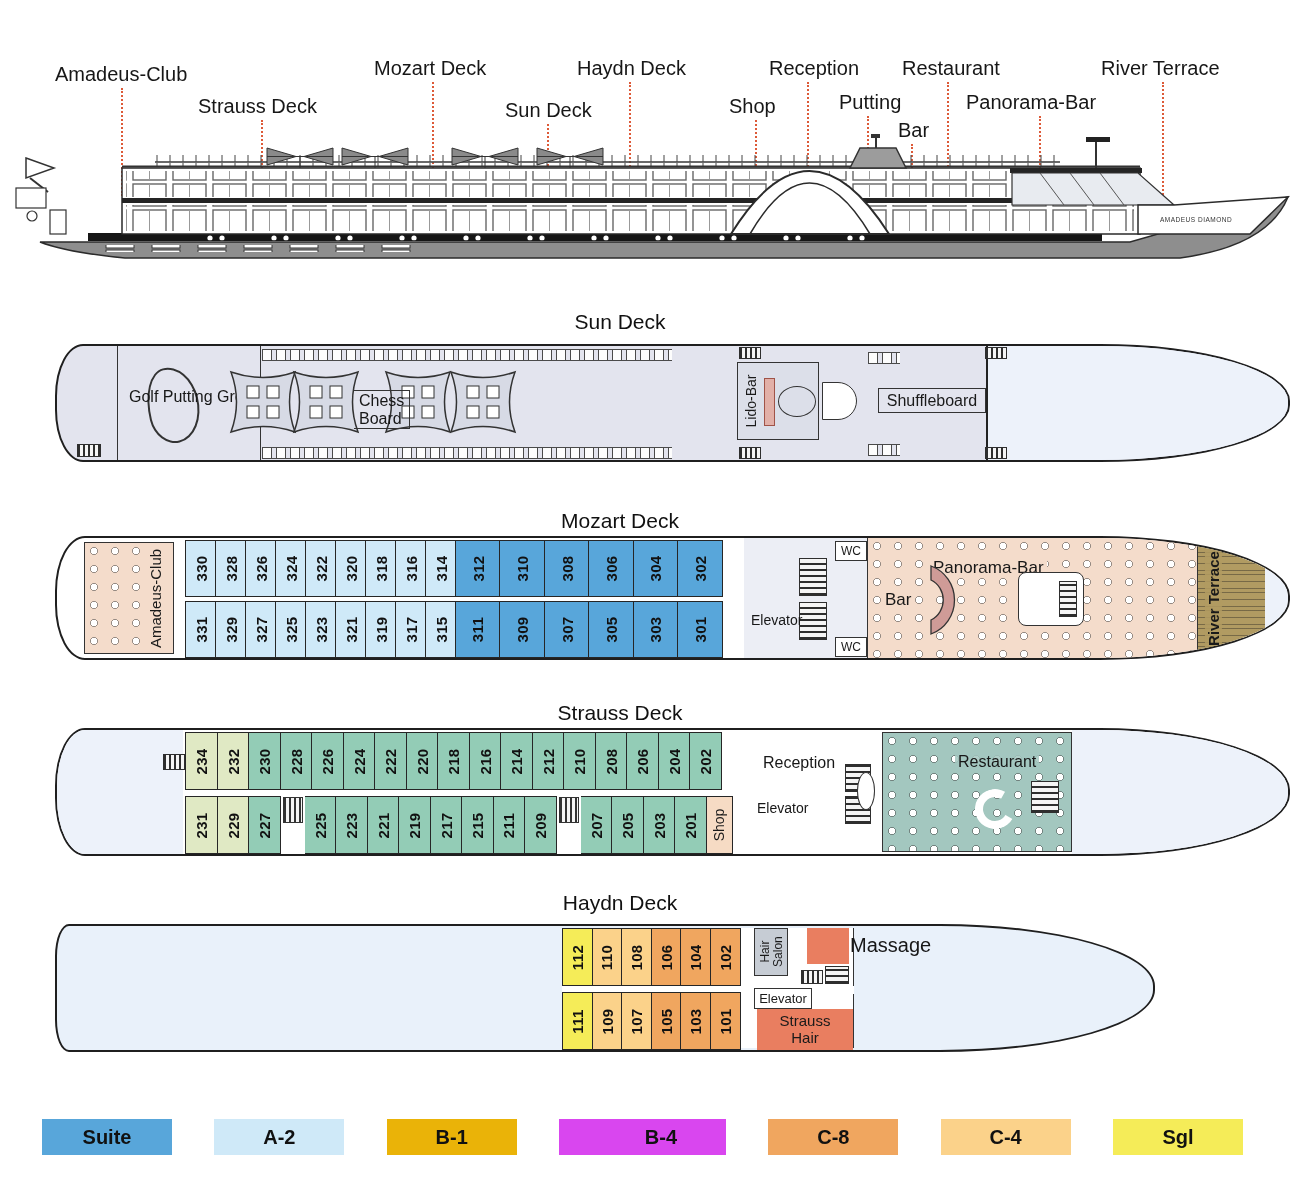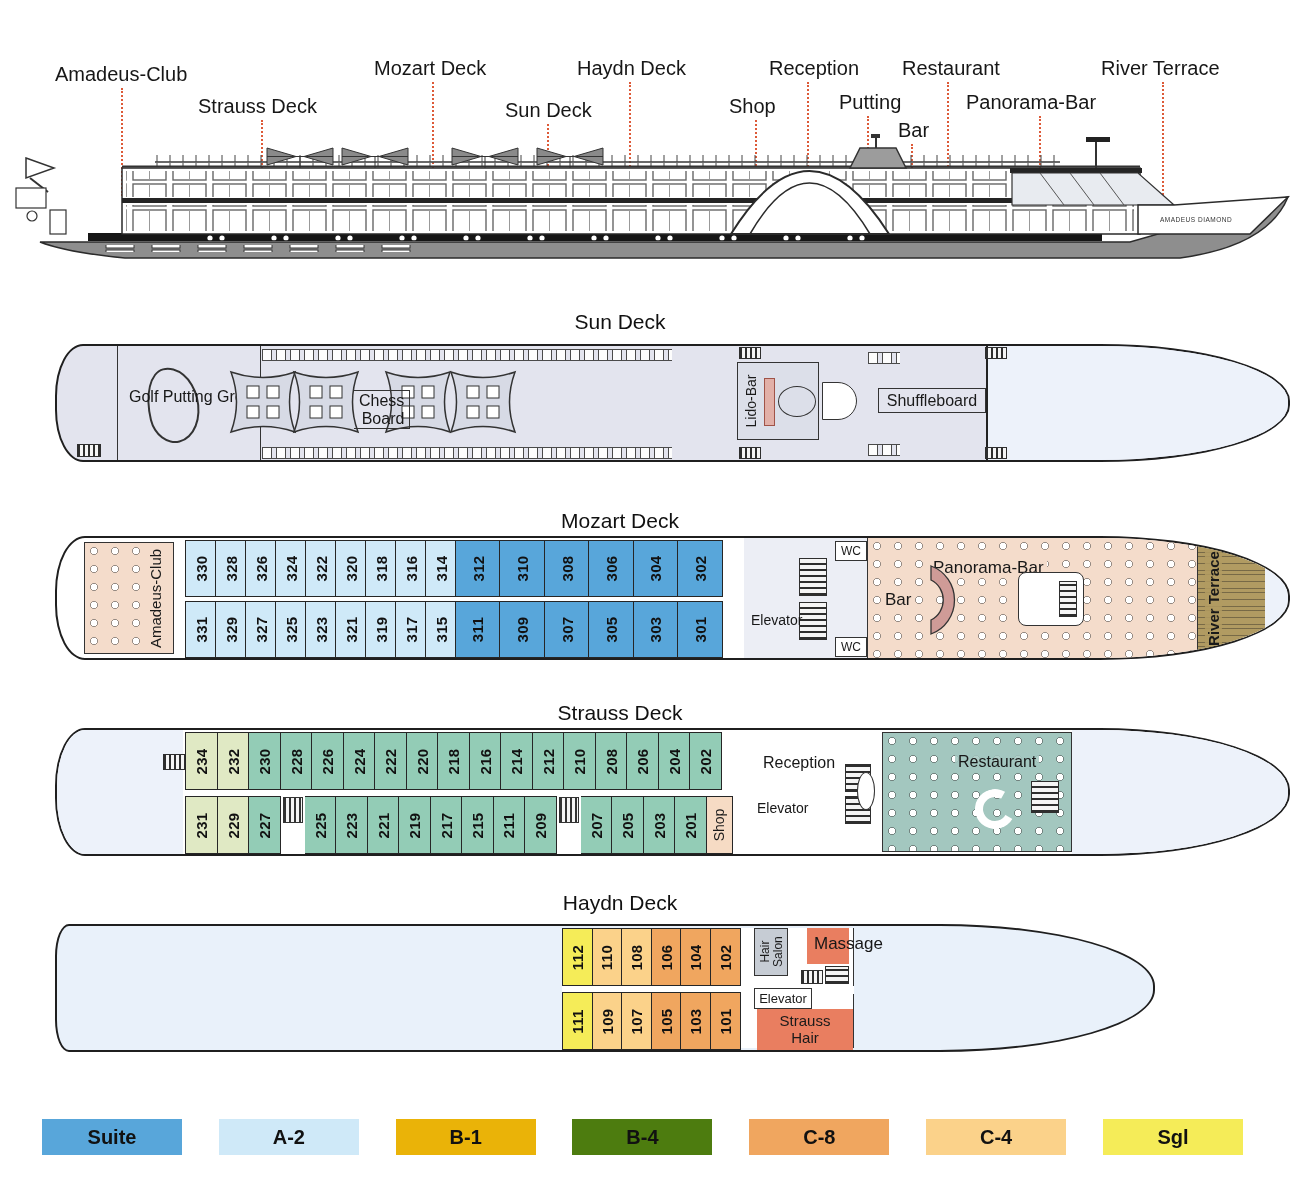--- a/index.html
+++ b/index.html
@@ -48,21 +48,21 @@
 .staircol{width:24px;position:relative;background:#fff;flex:none}
 .staircol::before{content:'';position:absolute;left:2px;right:2px;top:1px;height:24px;
   background:repeating-linear-gradient(90deg,#333 0 2px,#f4f4f4 2px 5px);border:1px solid #333}
 .shop-cell{width:27px;background:#f6dbc4;border:1.5px solid #262626;box-sizing:border-box;
   margin-left:-1.5px;display:flex;align-items:center;justify-content:center;flex:none}
 .shop-cell .vtext{font-size:14px}
 .areabox{position:absolute;box-sizing:border-box}
 .lbl{position:absolute;white-space:nowrap;color:#171717}
 
 .legend{position:absolute;left:42px;top:1119px;width:1201px;height:36px;display:flex;justify-content:space-between}
-.legend-item{width:140px;height:36px;display:flex;align-items:center;justify-content:center;flex:none}
+.legend-item{width:130px;height:36px;display:flex;align-items:center;justify-content:center;flex:none}
 .legend-label{font-size:20px;font-weight:bold;color:#111}
 </style>
 </head>
 <body>
 
 <div class="canvas">
 
   <div class="plabel" style="left:55px;top:63px">Amadeus-Club</div>
   <div class="plabel" style="left:198px;top:95px">Strauss Deck</div>
   <div class="plabel" style="left:374px;top:57px">Mozart Deck</div>
@@ -184,21 +184,21 @@
       <rect x="19" y="37" width="12" height="12" fill="#fff" stroke="#333"></rect>
         <rect x="39" y="37" width="12" height="12" fill="#fff" stroke="#333"></rect>
     </svg>
     <svg class="a" style="left:391px;top:23px" width="70" height="66" viewBox="0 0 70 66">
       <path d="M3,3 Q35,14 67,3 Q56,33 67,63 Q35,52 3,63 Q14,33 3,3 Z" fill="#d7dae5" stroke="#333" stroke-width="1.5"></path>
       <rect x="19" y="17" width="12" height="12" fill="#fff" stroke="#333"></rect>
         <rect x="39" y="17" width="12" height="12" fill="#fff" stroke="#333"></rect>
       <rect x="19" y="37" width="12" height="12" fill="#fff" stroke="#333"></rect>
         <rect x="39" y="37" width="12" height="12" fill="#fff" stroke="#333"></rect>
     </svg>
-    <div class="lbl" style="left:297px;top:44px;font-size:16px;line-height:1.1;text-align:right;border:1.5px solid #333;border-left:none;padding:1px 5px"><span>Chess</span><br><span>Board</span></div>
+    <div class="lbl" style="left:297px;top:44px;font-size:16px;line-height:1.1;text-align:left;border:1.5px solid #333;border-left:none;padding:1px 5px"><span>Chess</span><br><span>Board</span></div>
     <div class="areabox loungers" style="left:205px;top:3px;width:410px"></div>
     <div class="areabox loungers" style="left:205px;top:101px;width:410px"></div>
     <div class="areabox loungers" style="left:811px;top:6px;width:32px"></div>
     <div class="areabox loungers" style="left:811px;top:98px;width:32px"></div>
     <div class="areabox stairs-h" style="left:20px;top:98px;width:24px;height:13px"></div>
     <div class="areabox stairs-h" style="left:682px;top:1px;width:22px;height:12px"></div>
     <div class="areabox stairs-h" style="left:682px;top:101px;width:22px;height:12px"></div>
     <div class="areabox stairs-h" style="left:928px;top:1px;width:22px;height:12px"></div>
     <div class="areabox stairs-h" style="left:928px;top:101px;width:22px;height:12px"></div>
     <div class="areabox" style="left:680px;top:16px;width:82px;height:78px;background:#dcdfe9;border:1.5px solid #333">
@@ -521,21 +521,21 @@
         </div>
         <div class="cabin cat-c1">
           <span class="cnum">101</span>
         </div>
       </div>
     <div class="areabox vwrap" style="left:697px;top:2px;width:34px;height:48px;background:#c6ccd4;border:1.5px solid #333">
       <div class="vtext" style="font-size:12px;line-height:1.05;text-align:center">
         <span>Hair</span><br><span>Salon</span></div>
     </div>
     <div class="areabox" style="left:750px;top:2px;width:42px;height:36px;background:#e97e60"></div>
-    <div class="lbl" style="left:757px;top:8px;font-size:17px">Massage</div>
+    <div class="lbl" style="left:793px;top:8px;font-size:20px">Massage</div>
     <div class="areabox" style="left:697px;top:62px;width:58px;height:21px;background:#fff;border:1.5px solid #333;display:flex;align-items:center;justify-content:center">
       <span style="font-size:13px">Elevator</span>
       </div>
     <div class="areabox" style="left:700px;top:83px;width:96px;height:41px;background:#e97e60;display:flex;align-items:center;justify-content:center;text-align:center;font-size:15px;line-height:1.1">
       <span><span>Strauss</span><br><span>Hair</span></span>
       </div>
     <div class="areabox stairs-v" style="left:768px;top:40px;width:24px;height:18px"></div>
     <div class="areabox stairs-h" style="left:744px;top:44px;width:22px;height:14px"></div>
   </div>
 
@@ -543,21 +543,21 @@
 
   <div class="legend-item" style="background: rgb(88, 166, 218);">
       <span class="legend-label">Suite</span>
     </div>
       <div class="legend-item" style="background: rgb(207, 233, 248);">
       <span class="legend-label">A-2</span>
     </div>
       <div class="legend-item" style="background: #eab308;">
       <span class="legend-label">B-1</span>
     </div>
-      <div class="legend-item" style="background: #4d7c0f;">
+      <div class="legend-item" style="background: #d946ef; padding-left: 37px;">
       <span class="legend-label">B-4</span>
     </div>
       <div class="legend-item" style="background: rgb(240, 166, 95);">
       <span class="legend-label">C-8</span>
     </div>
       <div class="legend-item" style="background: rgb(251, 210, 138);">
       <span class="legend-label">C-4</span>
     </div>
       <div class="legend-item" style="background: rgb(245, 236, 88);">
       <span class="legend-label">Sgl</span>

